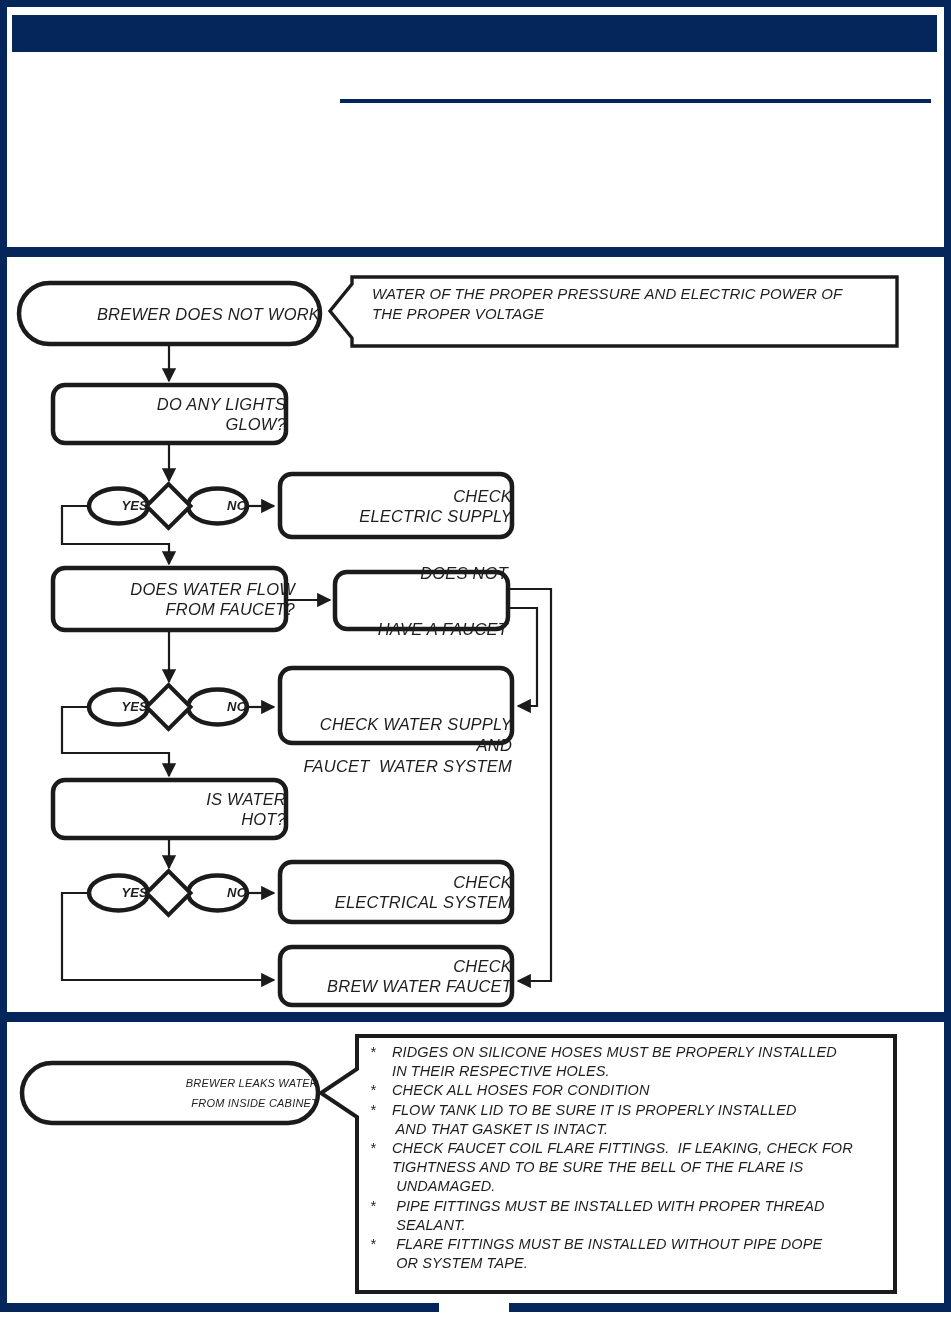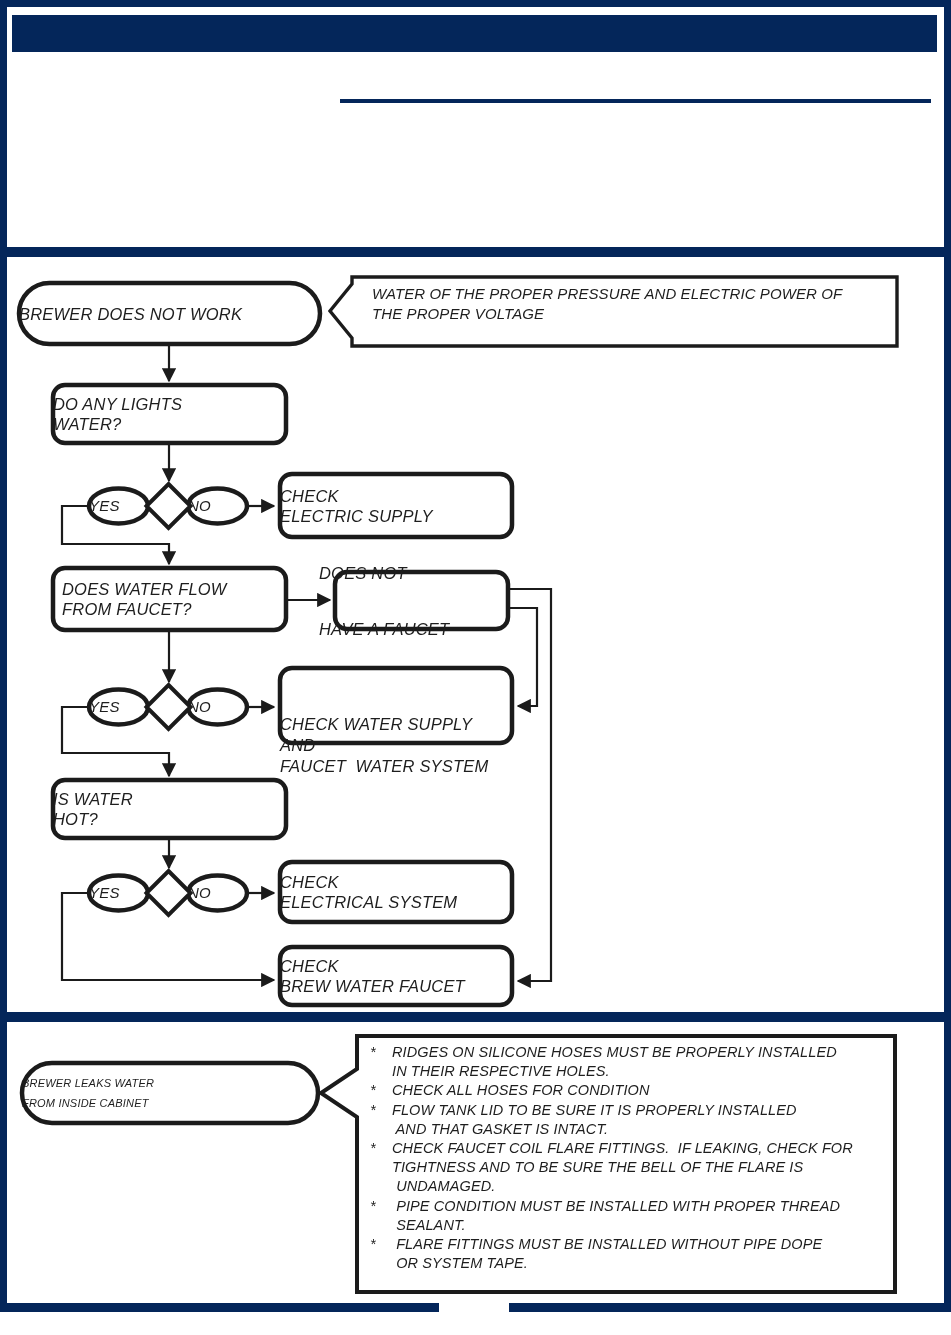--- a/index.html
+++ b/index.html
@@ -5,26 +5,26 @@
   html,body { margin:0; padding:0; }
   body {
     width:951px; height:1335px; position:relative;
     background:#ffffff; overflow:hidden;
     font-family:"Liberation Sans", sans-serif;
   }
   .navy { position:absolute; background:#04265a; }
   #flow-svg { position:absolute; left:0; top:0; }
   .node-text {
     position:absolute; display:flex; flex-direction:column;
-    align-items:flex-start; justify-content:center; text-align:center;
+    align-items:flex-end; justify-content:center; text-align:center;
     font-style:italic; color:#1e1e1e; font-size:16.5px; line-height:20px;
     letter-spacing:.2px;
   }
   .node-text span { white-space:pre; display:block; }
-  .oval-label { font-size:15px; }
+  .oval-label { font-size:13px;font-weight:bold; }
   .note-text {
     position:absolute; font-style:italic; color:#1e1e1e;
     font-size:15px; line-height:19.5px; letter-spacing:.1px;
   }
   .note-text div { white-space:pre; }
   .bullets {
     position:absolute; left:357px; top:1043px; width:532px;
     font-style:italic; color:#1e1e1e; font-size:14.5px; letter-spacing:.1px;
   }
   .b-line { position:relative; padding-left:35px; line-height:19.2px; white-space:pre; }
@@ -105,39 +105,39 @@
   <span>BREWER DOES NOT WORK</span>
 </div>
 
 <div class="note-text" style="left:372px;top:284px;width:515px;">
   <div>WATER OF THE PROPER PRESSURE AND ELECTRIC POWER OF</div>
   <div>THE PROPER VOLTAGE</div>
 </div>
 
 <div class="node-text" style="left:53px;top:385px;width:233px;height:58px;">
   <span>DO ANY LIGHTS</span>
-    <span>WATER?</span>
+    <span>GLOW?</span>
 </div>
 
 <div class="node-text oval-label" style="left:89px;top:489px;width:59px;height:34px;">
   <span>YES</span>
 </div>
 <div class="node-text oval-label" style="left:188px;top:489px;width:59px;height:34px;">
   <span>NO</span>
 </div>
 <div class="node-text" style="left:280px;top:474px;width:232px;height:63px;">
   <span>CHECK</span>
     <span>ELECTRIC SUPPLY</span>
 </div>
 
 <div class="node-text" style="left:62px;top:568px;width:233px;height:62px;">
   <span>DOES WATER FLOW</span>
     <span>FROM FAUCET?</span>
 </div>
-<div class="node-text" style="left:319px;top:572px;width:173px;height:57px;gap:36px;">
+<div class="node-text" style="left:335px;top:572px;width:173px;height:57px;gap:36px;">
   <span>DOES NOT</span>
     <span>HAVE A FAUCET</span>
 </div>
 
 <div class="node-text oval-label" style="left:89px;top:690px;width:59px;height:34px;">
   <span>YES</span>
 </div>
 <div class="node-text oval-label" style="left:188px;top:690px;width:59px;height:34px;">
   <span>NO</span>
 </div>
@@ -176,17 +176,17 @@
 <div class="bullets">
   <div class="b-line"><span class="star">*</span></div>
   <div class="b-line"><span class="star"></span><span>RIDGES ON SILICONE HOSES MUST BE PROPERLY INSTALLED</span></div>
   <div class="b-line"><span class="star"></span><span>IN THEIR RESPECTIVE HOLES.</span></div>
   <div class="b-line"><span class="star">*</span><span>CHECK ALL HOSES FOR CONDITION</span></div>
   <div class="b-line"><span class="star">*</span><span>FLOW TANK LID TO BE SURE IT IS PROPERLY INSTALLED</span></div>
   <div class="b-line"><span class="star"></span><span> AND THAT GASKET IS INTACT.</span></div>
   <div class="b-line"><span class="star">*</span><span>CHECK FAUCET COIL FLARE FITTINGS.  IF LEAKING, CHECK FOR</span></div>
   <div class="b-line"><span class="star"></span><span>TIGHTNESS AND TO BE SURE THE BELL OF THE FLARE IS</span></div>
   <div class="b-line"><span class="star"></span><span> UNDAMAGED.</span></div>
-  <div class="b-line"><span class="star">*</span><span> PIPE CONDITION MUST BE INSTALLED WITH PROPER THREAD</span></div>
+  <div class="b-line"><span class="star">*</span><span> PIPE FITTINGS MUST BE INSTALLED WITH PROPER THREAD</span></div>
   <div class="b-line"><span class="star"></span><span> SEALANT.</span></div>
   <div class="b-line"><span class="star">*</span><span> FLARE FITTINGS MUST BE INSTALLED WITHOUT PIPE DOPE</span></div>
   <div class="b-line"><span class="star"></span><span> OR SYSTEM TAPE.</span></div>
 </div>
 
 </body></html>

